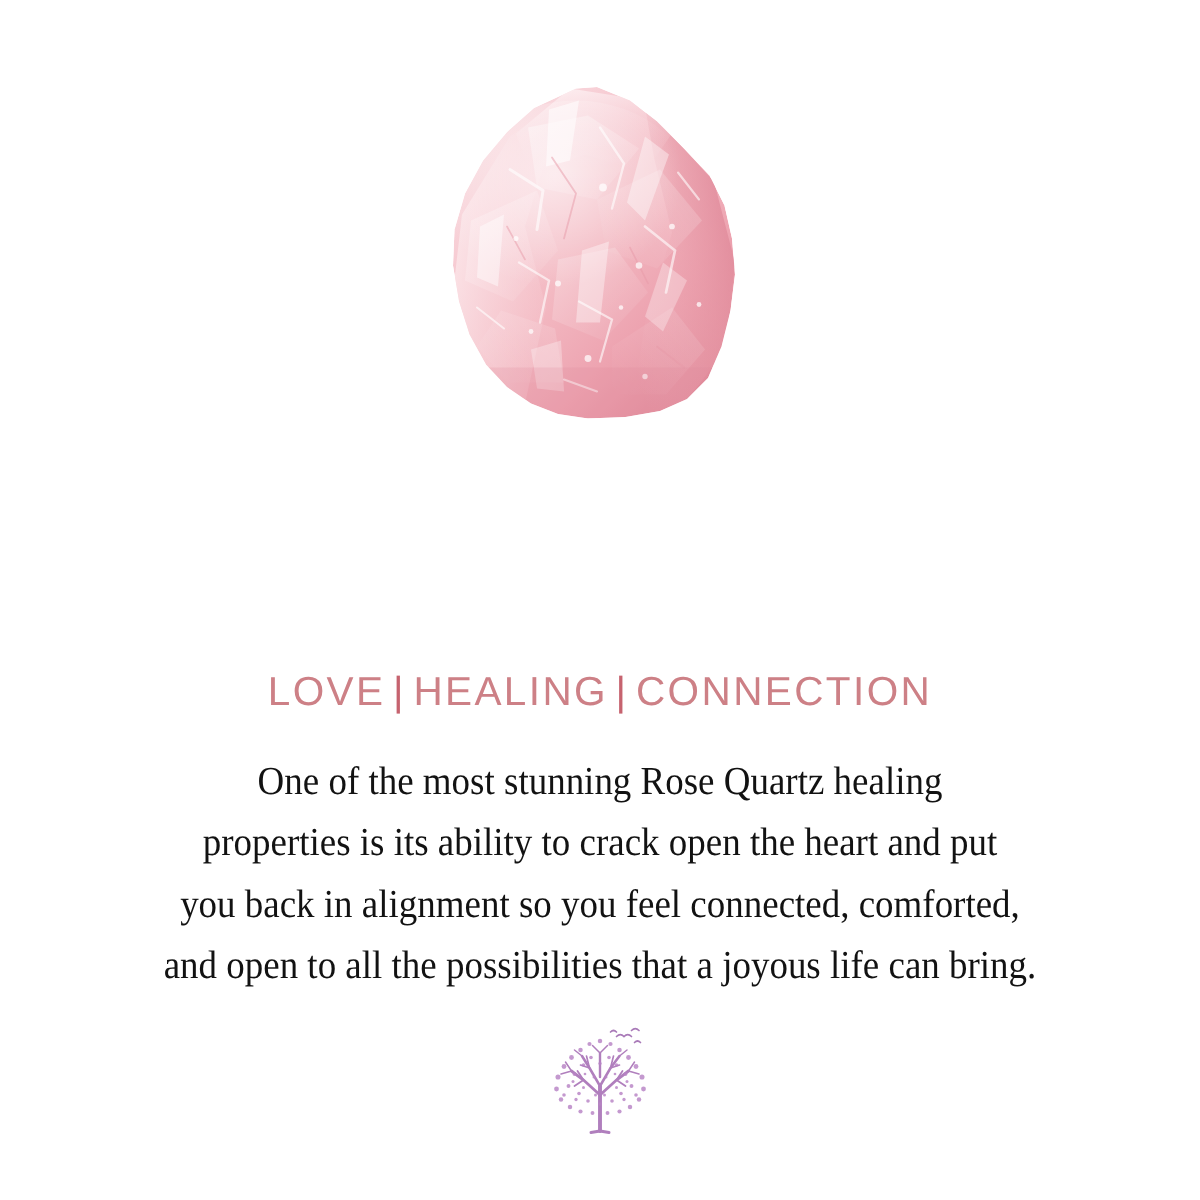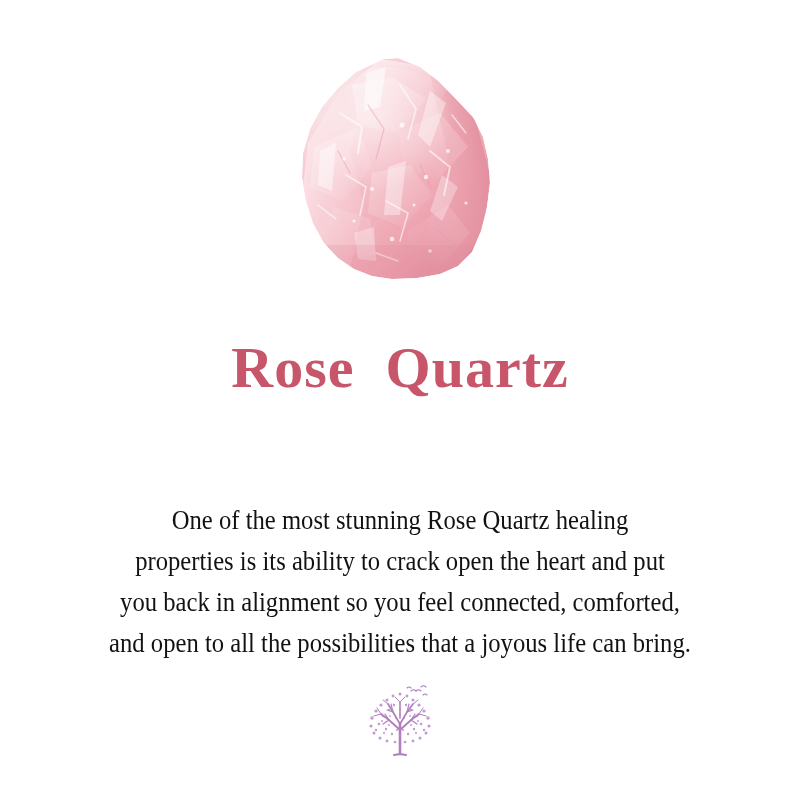--- a/index.html
+++ b/index.html
@@ -224,22 +224,22 @@
           <circle cx="74" cy="166" r="1.6"></circle>
           <circle cx="186" cy="148" r="1.6"></circle>
           <circle cx="134" cy="150" r="1.5"></circle>
         </g>
 
         <path d="M22,190 L210,190 L210,230 L22,230 Z" fill="#dd8a9a" opacity="0.22"></path>
       </g>
     </svg>
   </div>
 
-  <div class="title">Rose  Quartz</div>
-
+
+  <div class="subtitle"><span class="word">LOVE</span><span class="sep">|</span><span class="word">HEALING</span><span class="sep">|</span><span class="word">CONNECTION</span></div>
 
   <div class="body-copy">
     <span class="ln">One of the most stunning Rose Quartz healing</span>
     <span class="ln">properties is its ability to crack open the heart and put</span>
     <span class="ln">you back in alignment so you feel connected, comforted,</span>
     <span class="ln">and open to all the possibilities that a joyous life can bring.</span>
   </div>
 
   <div class="brand">
     <svg class="brand-mark" viewBox="0 0 82 74" aria-hidden="true">

